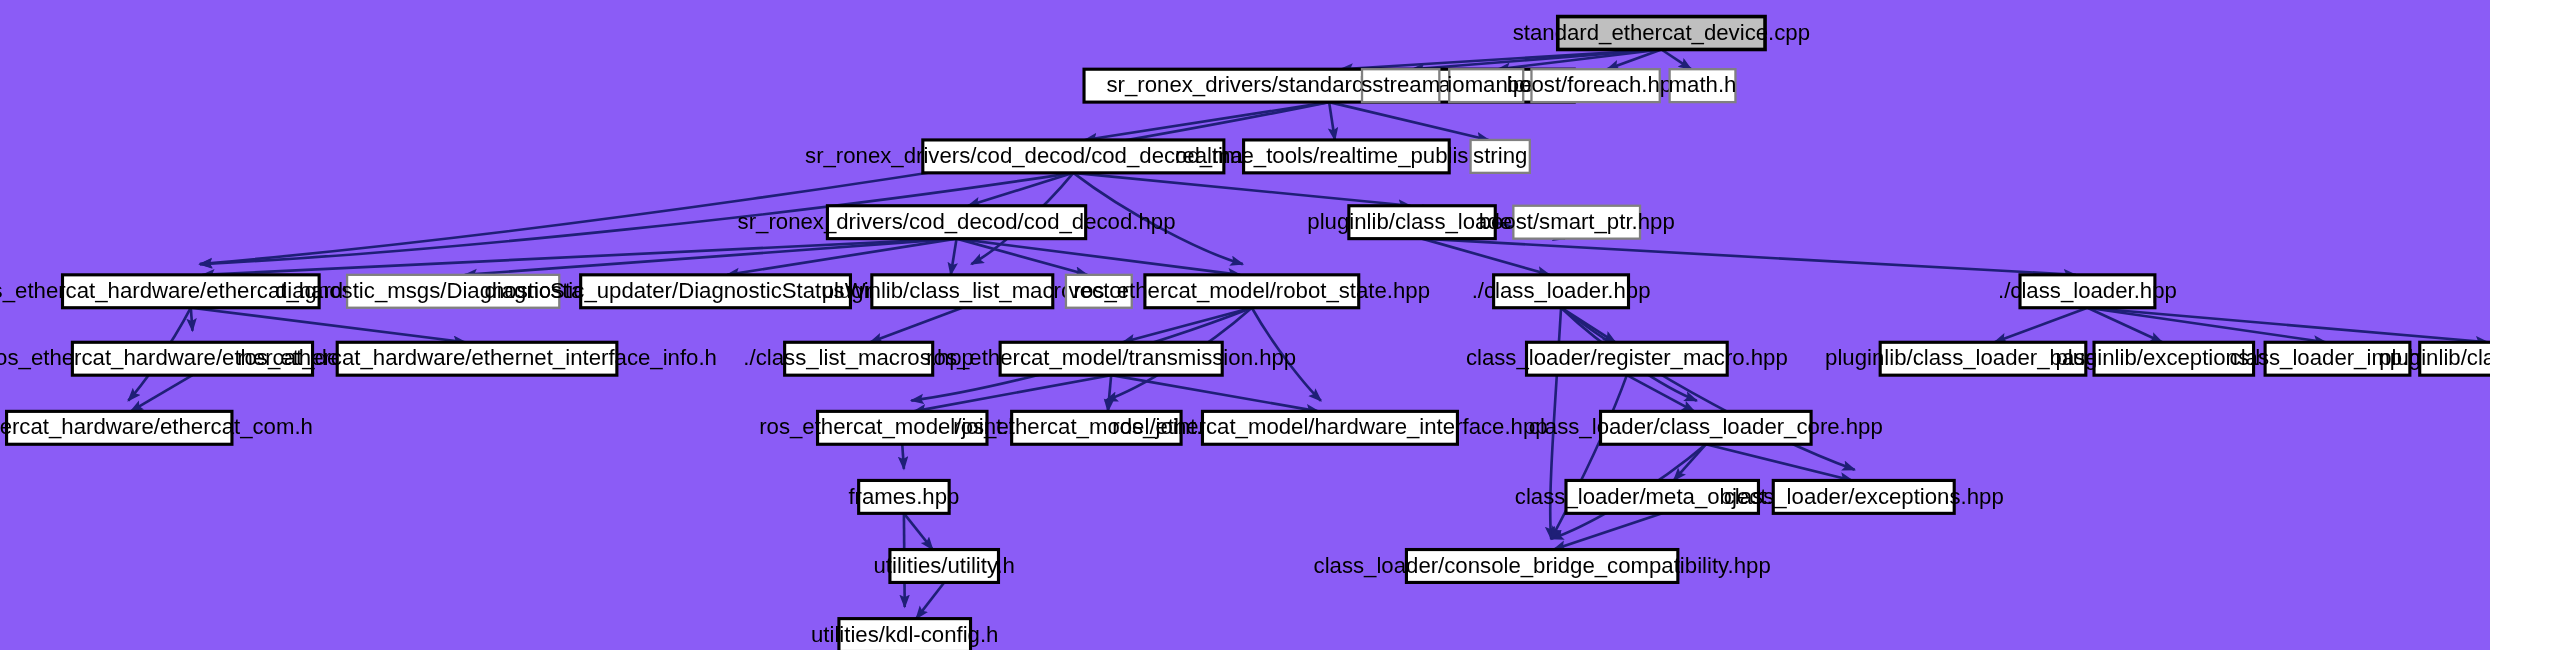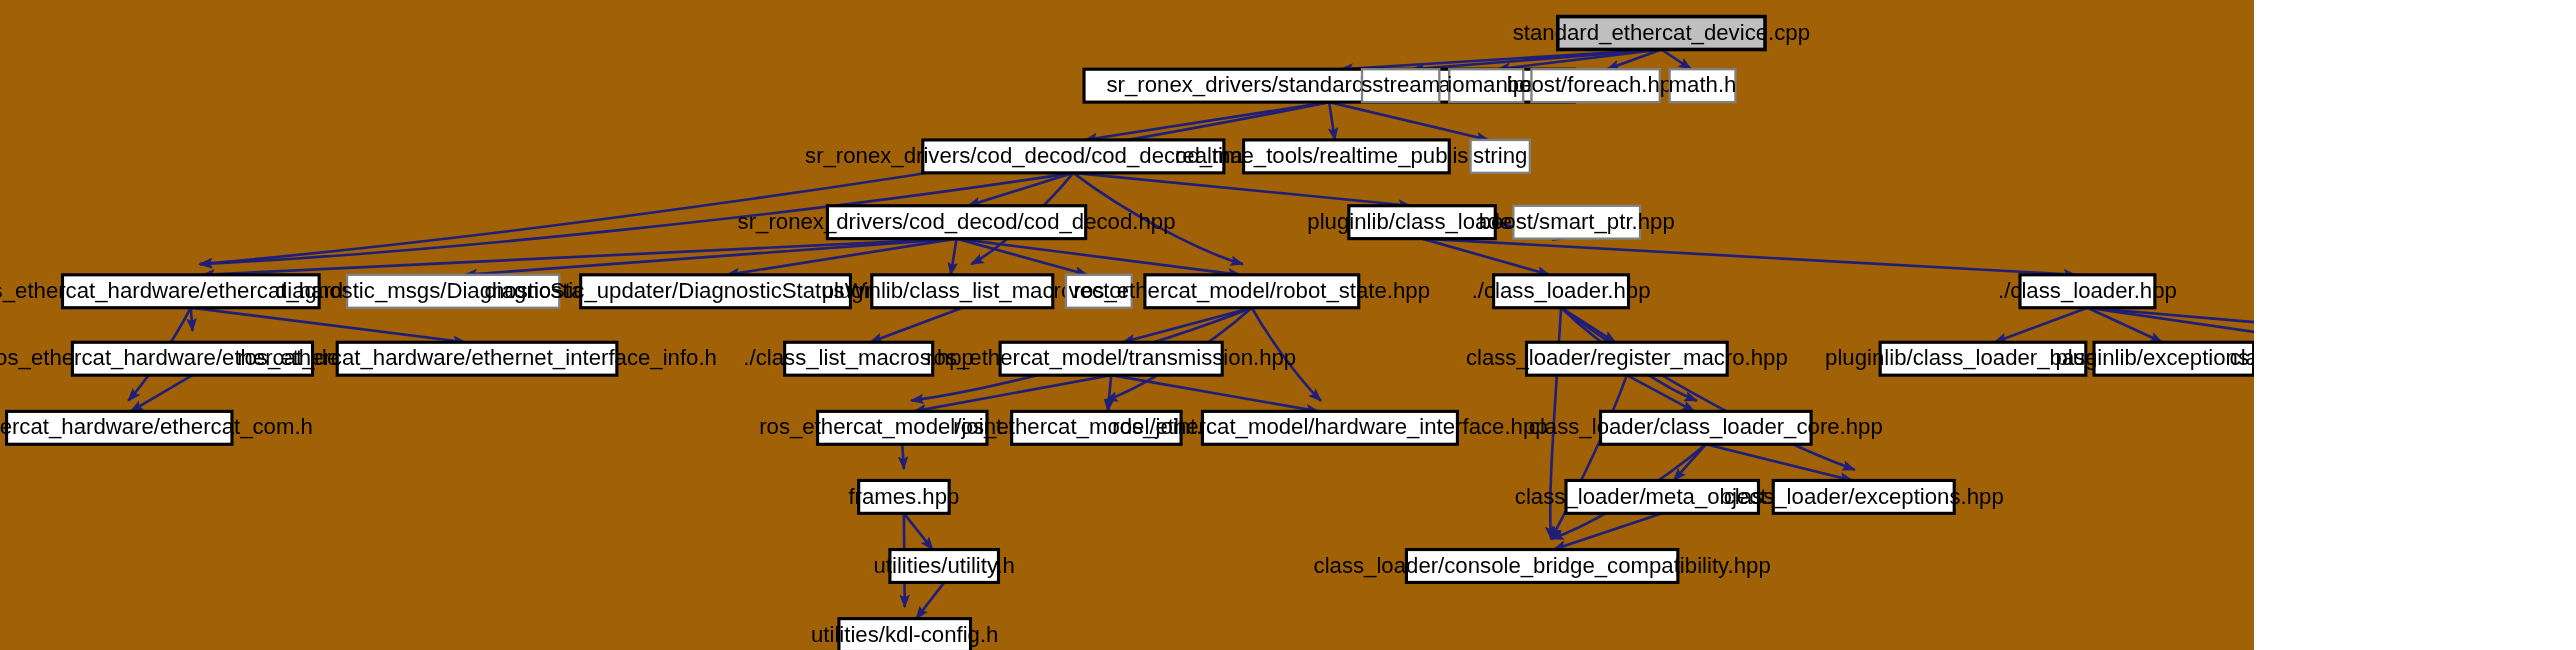--- a/index.html
+++ b/index.html
@@ -1,17 +1,17 @@
 <!DOCTYPE html>
 <html style="font-size:14.7px"><head>
 <meta charset="utf-8">
 <style>
   html,body{margin:0;padding:0;background:#ffffff;}
   body{font-family:"Liberation Sans",sans-serif;}
-  #graph-root{position:relative;width:2254px;height:650px;background:#a16207;overflow:hidden;}
+  #graph-root{position:relative;width:2490px;height:650px;background:#8b5cf6;overflow:hidden;}
   svg{display:block;}
   .node-box{fill:#ffffff;stroke:#808080;stroke-width:1.4;}
   .node-box.strong{stroke:#000000;stroke-width:1.9;}
   .node-box.root{fill:#bfbfbf;stroke:#000000;stroke-width:2.2;}
   .node-label{font-family:"Liberation Sans",sans-serif;font-size:13.5px;fill:#000000;
               text-anchor:middle;dominant-baseline:middle;}
   .edge{fill:none;stroke:#1f1f77;stroke-width:1.6;}
   .arrowhead{fill:#1f1f77;stroke:none;}
 </style>
 </head>

